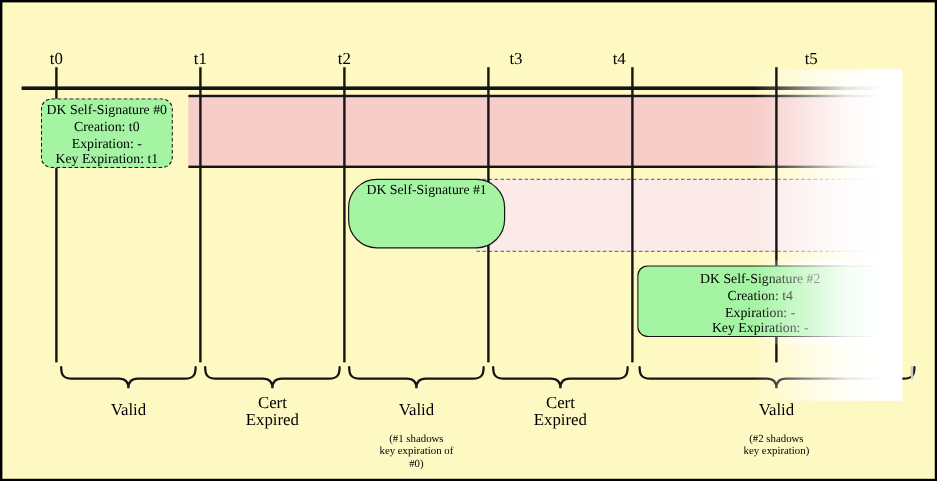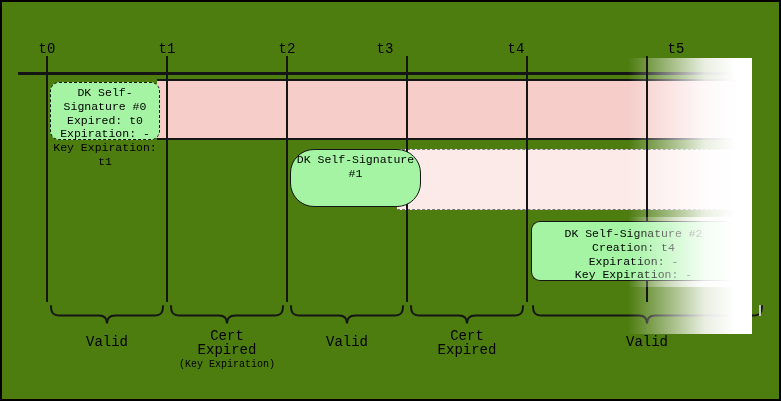--- a/index.html
+++ b/index.html
@@ -1,22 +1,22 @@
 <!DOCTYPE html>
 <html style="--band_strong: #F6CDC9; --band_light: #FBEAE8; --box_green: #A4F4A4;"><head>
 <meta charset="utf-8">
 <style>
   html,body{margin:0;padding:0;background:#fff;}
   .canvas{
     position:relative;
     width:781px;height:401px;
     box-sizing:border-box;
     border:2px solid #000;
-    background:#4d7c0f;
-    font-family:Liberation Mono, monospace;
+    background:#fef9c3;
+    font-family:Liberation Serif, serif;
     color:#000;
     overflow:hidden;
   }
   .abs{position:absolute;}
 
   
   .axis{left:16px;top:70px;width:716px;height:3px;background:#151515;}
   .tick-line{top:54px;height:246px;width:2px;background:#151515;}
   .tick-label{top:40px;width:40px;text-align:center;font-size:14px;line-height:15px;}
 
@@ -38,21 +38,21 @@
     box-sizing:border-box;
     background:var(--box_green,#A4F4A4);
     border:1.6px solid #151515;
     border-radius:9px;
     text-align:center;
     font-size:11.5px;line-height:13.8px;
     padding-top:3px;
   }
   .sigbox .title{white-space:pre-line;}
   .sigbox .body{white-space:pre-line;}
-  .sig0{left:48px;top:80px;width:110px;height:58px;border-style:dashed;}
+  .sig0{left:32px;top:80px;width:110px;height:58px;border-style:dashed;}
   .sig1{left:288px;top:147px;width:131px;height:58px;border-radius:24px;}
   .sig2{left:529px;top:219px;width:204px;height:60px;padding-top:5px;border-right:none;}
 
   
   .fade{
     background:linear-gradient(90deg, rgba(255,255,255,0) 0%, rgba(255,255,255,0.88) 62%, #fff 86%, #fff 100%);
   }
   .fade-main{left:626px;top:56px;width:124px;height:276px;}
   .fade-box2{left:626px;top:215px;width:124px;height:70px;}
   .brace-end-mark{left:757px;top:303px;width:2px;height:11px;background:#C8C8C8;}
@@ -99,27 +99,27 @@
   <div class="abs tick-line" style="left:44px"></div>
   <div class="abs tick-line" style="left:164px"></div>
   <div class="abs tick-line" style="left:284px"></div>
   <div class="abs tick-line" style="left:404px"></div>
   <div class="abs tick-line" style="left:524px"></div>
   <div class="abs tick-line" style="left:644px"></div>
 
   <div class="abs tick-label" style="left:25px">t0</div>
   <div class="abs tick-label" style="left:145px">t1</div>
   <div class="abs tick-label" style="left:265px">t2</div>
-  <div class="abs tick-label" style="left:363px">t3</div>
+  <div class="abs tick-label" style="left:408px">t3</div>
   <div class="abs tick-label" style="left:494px">t4</div>
   <div class="abs tick-label" style="left:654px">t5</div>
 
   <div class="abs sigbox sig0">
     <div class="title">DK Self-Signature #0</div>
-    <div class="body">Expired: t0
+    <div class="body">Creation: t0
 Expiration: -
 Key Expiration: t1</div>
   </div>
   <div class="abs sigbox sig1">
     <div class="title">DK Self-Signature #1</div>
   </div>
   <div class="abs sigbox sig2">
     <div class="title">DK Self-Signature #2</div>
     <div class="body">Creation: t4
 Expiration: -
@@ -127,26 +127,30 @@
   </div>
   <div class="abs fade fade-box2"></div>
 
   <div class="abs seg seg-1 valid">
     <div class="label">Valid</div>
     <div class="sub"></div>
   </div>
   <div class="abs seg seg-2">
     <div class="label">Cert
 Expired</div>
-    <div class="sub">(Key Expiration)</div>
   </div>
   <div class="abs seg seg-3 valid">
     <div class="label">Valid</div>
+    <div class="sub">(#1 shadows
+key expiration of
+#0)</div>
   </div>
   <div class="abs seg seg-4">
     <div class="label">Cert
 Expired</div>
   </div>
   <div class="abs seg seg-5 valid">
     <div class="label">Valid</div>
+    <div class="sub">(#2 shadows
+key expiration)</div>
   </div>
 
 </div>
 
 </body></html>

